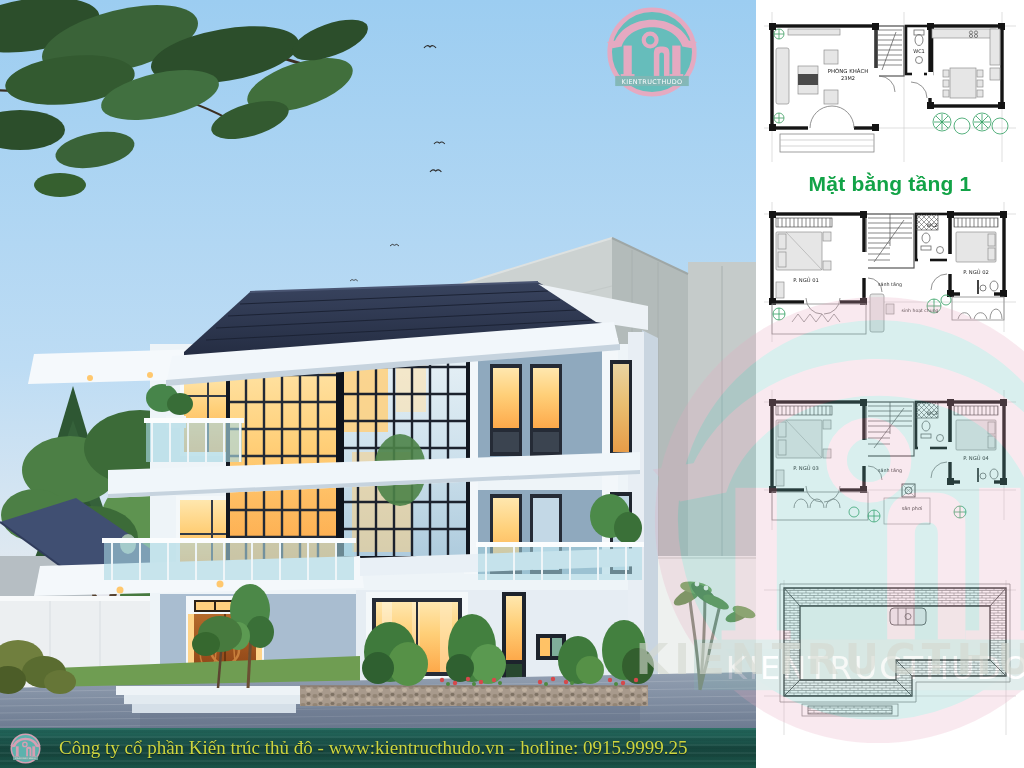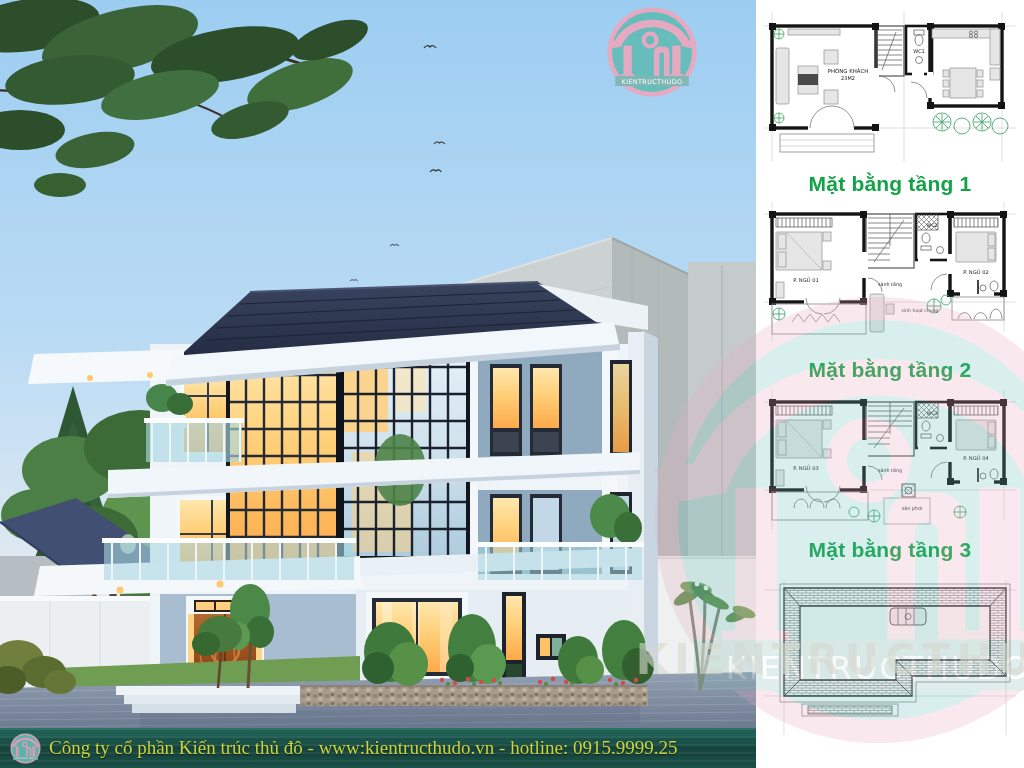--- a/index.html
+++ b/index.html
@@ -3,21 +3,21 @@
 <meta charset="utf-8">
 <style>
   html,body{margin:0;padding:0;background:#888;}
   .page{position:relative;width:1024px;height:768px;overflow:hidden;background:#ffffff;
         font-family:"Liberation Sans",sans-serif;}
   .right-panel{position:absolute;left:756px;top:0;width:268px;height:768px;background:#ffffff;border-radius:6px;}
   .plan{position:absolute;}
   .caption{position:absolute;left:0;width:268px;text-align:center;font-weight:bold;
            font-size:21px;color:#12a347;letter-spacing:.2px;}
   .footer{position:absolute;left:0;top:728px;width:756px;height:40px;box-sizing:border-box;
-          display:flex;align-items:center;gap:8px;padding-left:10px;
+          display:flex;align-items:center;gap:18px;padding-left:10px;
           background-image:repeating-linear-gradient(180deg,rgba(255,255,255,.05) 0 2px,rgba(0,0,0,.06) 2px 5px,transparent 5px 8px),
                            linear-gradient(180deg,#236a5e,#16453d 55%,#1b5348);}
   .footer-text{font-family:"Liberation Serif",serif;font-size:19px;color:#cdd53f;
                white-space:nowrap;text-shadow:0 1px 1px rgba(0,0,0,.55);}
   .watermark{position:absolute;left:620px;top:282px;width:404px;height:486px;pointer-events:none;}
   svg text{font-family:"DejaVu Sans",sans-serif;}
 </style>
 </head>
 <body>
 
@@ -636,21 +636,20 @@
         <circle cx="170" cy="104" r="7"></circle>
           <path d="M163,104 h14 M170,97 v14"></path>
         <circle cx="182" cy="98" r="5"></circle>
       </g>
       <text x="42" y="80" font-size="5.2" text-anchor="middle" fill="#222">P. NGỦ 01</text>
       <text x="168" y="25" font-size="4.8" text-anchor="middle" fill="#222">WC2</text>
       <text x="126" y="84" font-size="4.8" text-anchor="middle" fill="#333">sảnh tầng</text>
       <text x="212" y="72" font-size="5.2" text-anchor="middle" fill="#222">P. NGỦ 02</text>
       <text x="156" y="110" font-size="4.6" text-anchor="middle" fill="#333">sinh hoạt chung</text>
     </svg>
-    <div class="caption" style="top:358px">Mặt bằng tầng 2</div>
 
     <svg class="plan" style="left:8px;top:390px" width="252" height="152" viewBox="0 0 252 152">
       <g stroke="#c9c9c9" stroke-width="0.6">
         <line x1="0" y1="12" x2="252" y2="12"></line>
           <line x1="0" y1="100" x2="252" y2="100"></line>
         <line x1="8" y1="0" x2="8" y2="140"></line>
           <line x1="240" y1="0" x2="240" y2="130"></line>
       </g>
       <g fill="none" stroke="#141414">
         <rect x="8" y="12" width="92" height="88" stroke-width="3.4"></rect>
@@ -730,21 +729,20 @@
         <circle cx="196" cy="122" r="6"></circle>
           <path d="M190,122 h12 M196,116 v12"></path>
         <circle cx="90" cy="122" r="5"></circle>
       </g>
       <text x="42" y="80" font-size="5.2" text-anchor="middle" fill="#222">P. NGỦ 03</text>
       <text x="168" y="25" font-size="4.8" text-anchor="middle" fill="#222">WC3</text>
       <text x="126" y="82" font-size="4.8" text-anchor="middle" fill="#333">sảnh tầng</text>
       <text x="212" y="70" font-size="5.2" text-anchor="middle" fill="#222">P. NGỦ 04</text>
       <text x="148" y="120" font-size="4.8" text-anchor="middle" fill="#333">sân phơi</text>
     </svg>
-    <div class="caption" style="top:538px">Mặt bằng tầng 3</div>
 
     <svg class="plan" style="left:8px;top:580px" width="252" height="158" viewBox="0 0 252 158">
       <g stroke="#c9c9c9" stroke-width="0.6">
         <line x1="0" y1="10" x2="252" y2="10"></line>
           <line x1="0" y1="116" x2="252" y2="116"></line>
         <line x1="20" y1="0" x2="20" y2="155"></line>
           <line x1="242" y1="0" x2="242" y2="155"></line>
       </g>
       <polygon points="16,4 246,4 246,102 152,102 152,122 16,122" fill="none" stroke="#888" stroke-width="0.8"></polygon>
       <polygon points="36,26 226,26 226,80 132,80 132,100 36,100" fill="#f5f8f5" stroke="none"></polygon>

